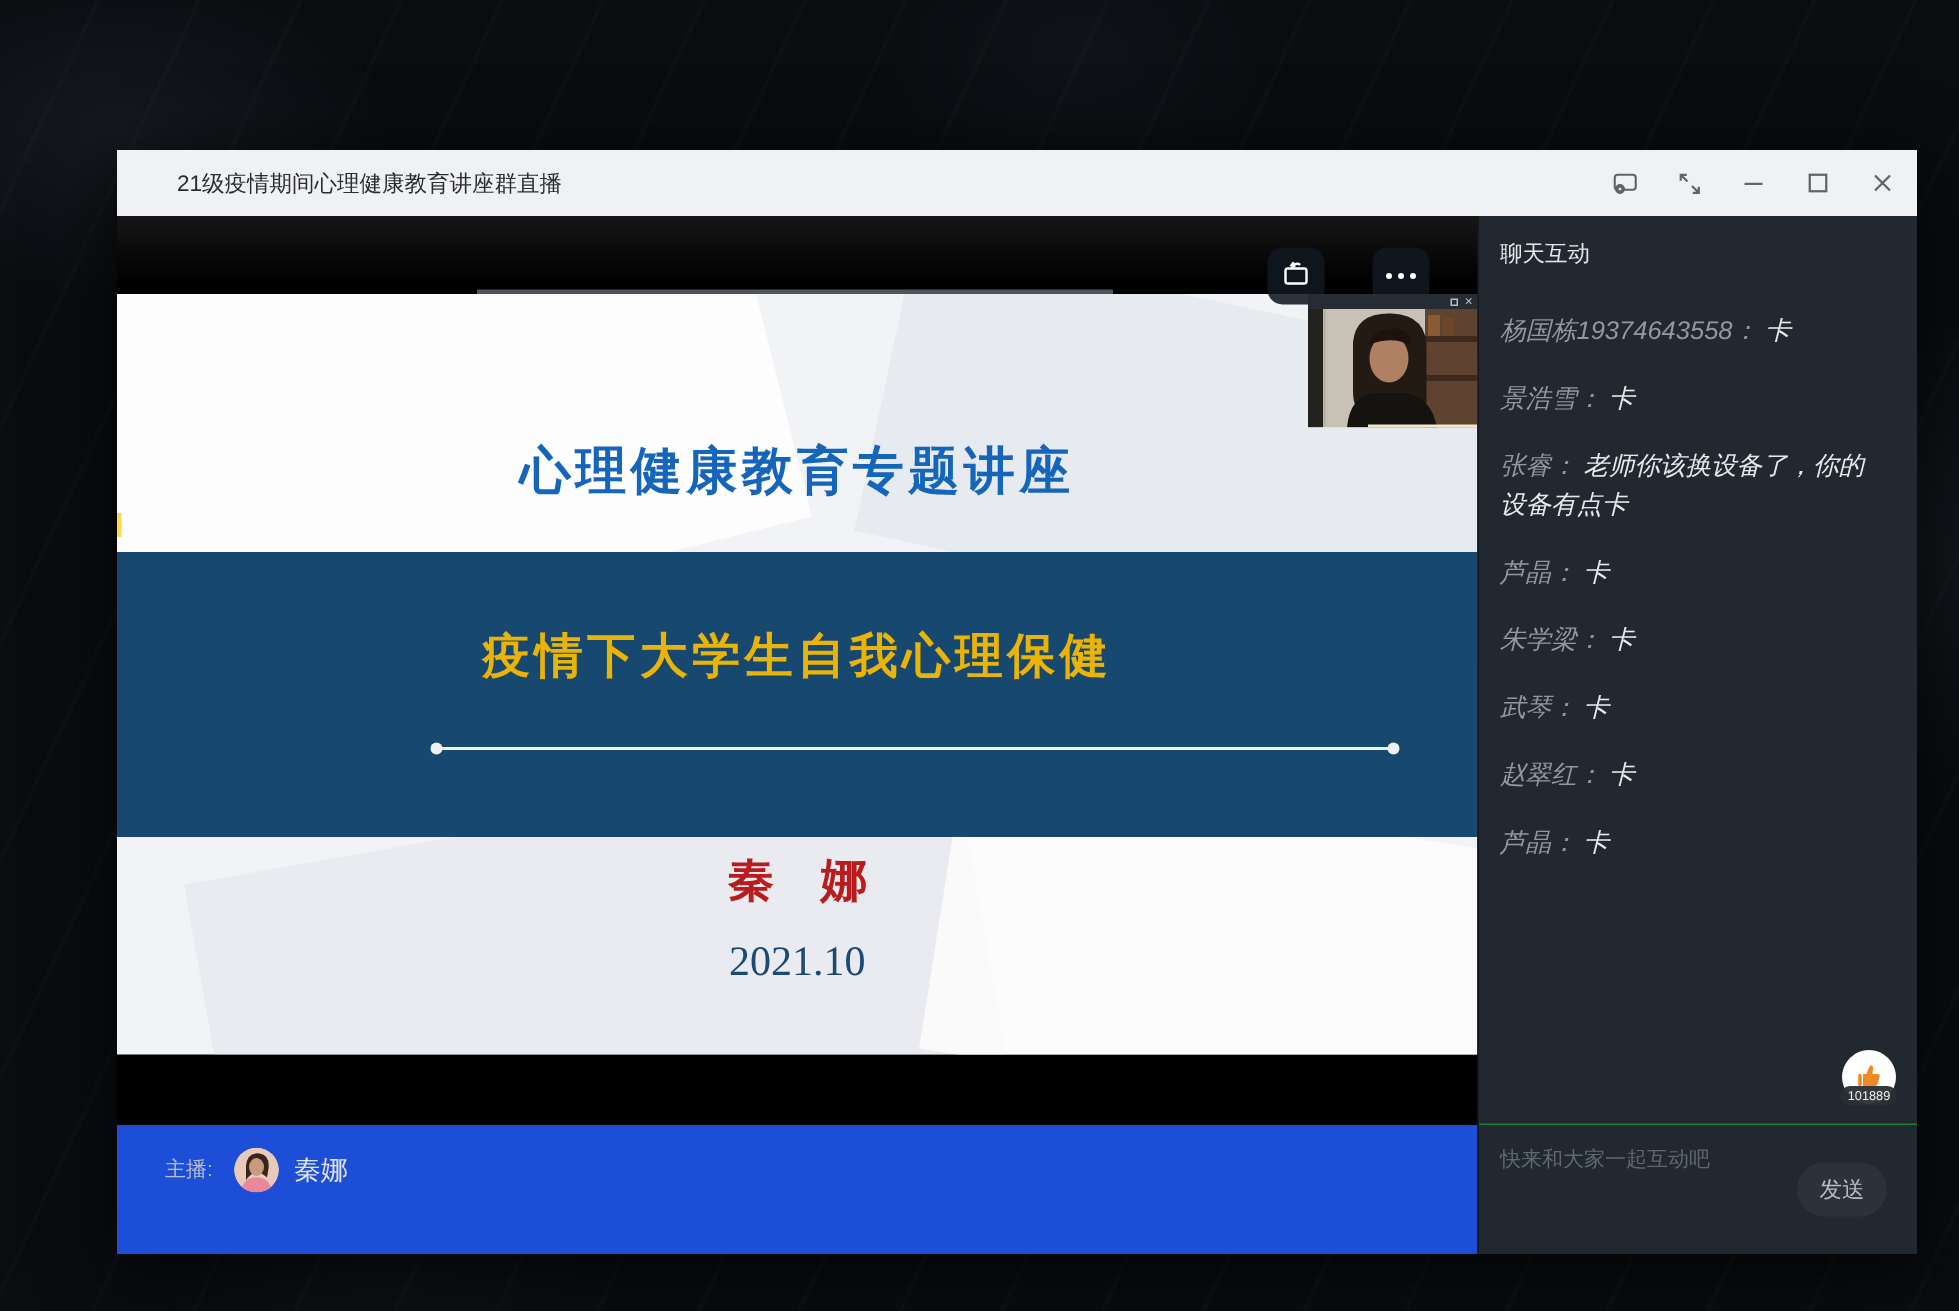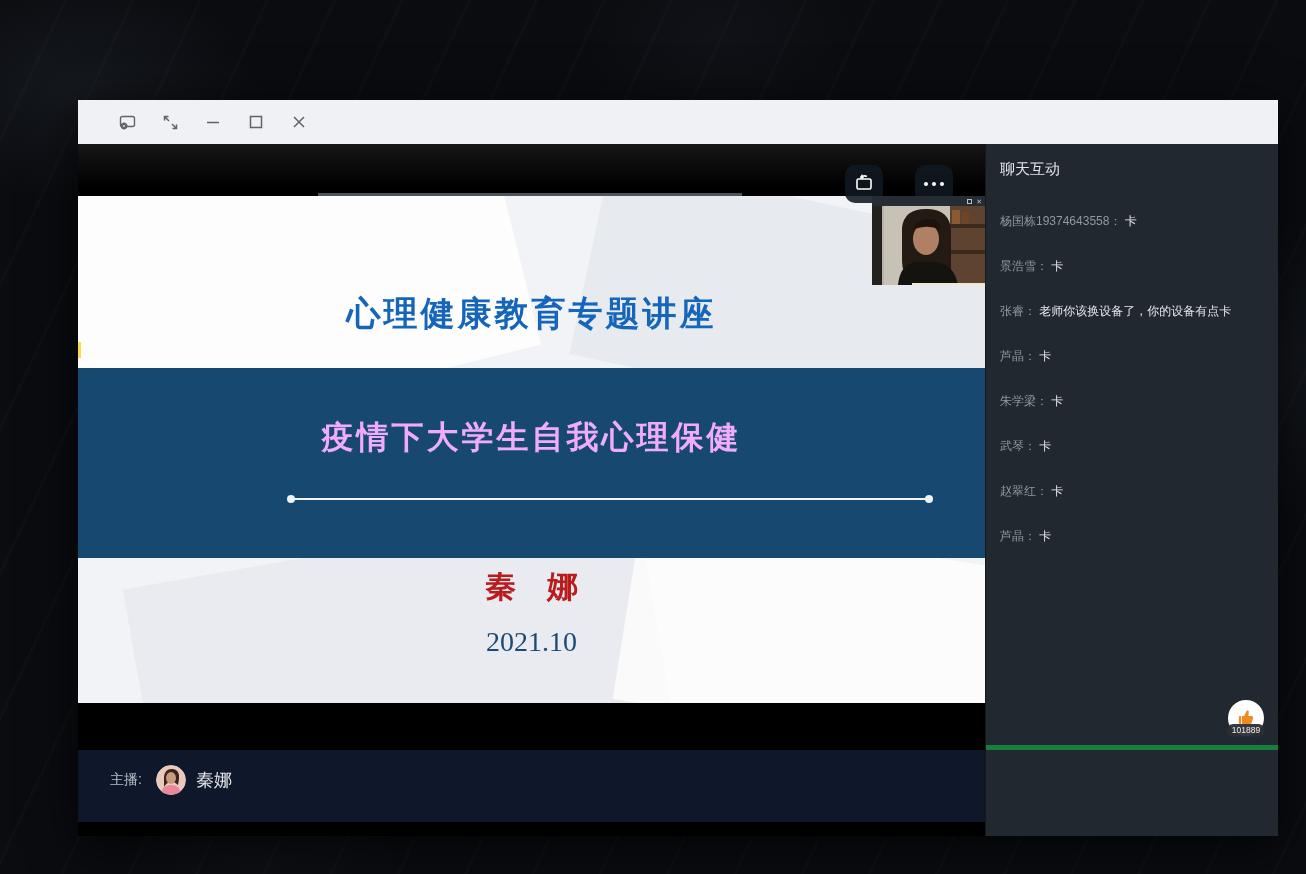--- a/index.html
+++ b/index.html
@@ -60,21 +60,21 @@
   .slide .poly3 { position:absolute; left:60px; bottom:-60px; width:520px; height:220px;
     background:rgba(224,228,234,.5); transform:rotate(-10deg); }
   .slide .poly4 { position:absolute; right:-60px; bottom:-30px; width:420px; height:190px;
     background:rgba(255,255,255,.75); transform:rotate(9deg); }
   .slide-title {
     position:absolute; left:0; top:95px; width:100%; text-align:center;
     font-size:34px; font-weight:bold; color:#1566bb; letter-spacing:3px;
   }
   .band { position:absolute; left:0; top:172px; width:907px; height:190px; background:#17486f; }
   .band-subtitle { position:absolute; left:0; top:48px; width:100%; text-align:center;
-    font-size:32px; font-weight:bold; color:#f0abfc; letter-spacing:3px; }
+    font-size:32px; font-weight:bold; color:#eab308; letter-spacing:3px; }
   .band-line { position:absolute; left:213px; top:130px; width:638px; height:2px; background:#f0f2f4; }
   .band-line::before, .band-line::after {
     content:""; position:absolute; top:-3px; width:8px; height:8px; border-radius:50%; background:#f0f2f4;
   }
   .band-line::before { left:-4px; } .band-line::after { right:-4px; }
   .slide-speaker { position:absolute; left:0; top:370px; width:100%; text-align:center;
     font-family:"Liberation Serif","DejaVu Serif",serif; font-weight:bold;
     font-size:31px; color:#b91c1c; }
   .slide-date { position:absolute; left:0; top:430px; width:100%; text-align:center;
     font-family:Liberation Serif, serif;
@@ -92,35 +92,35 @@
   
   .webcam { position:absolute; left:794px; top:52px; width:113px; height:89px; }
   .webcam-bar { height:10px; background:#262c34; display:flex; align-items:center;
     justify-content:flex-end; gap:4px; padding-right:3px; }
   .wc-ico { color:#b9bdc2; font-size:7px; line-height:7px; display:block; }
   .wc-box { width:5px; height:5px; border:1px solid #b9bdc2; display:block; }
   .webcam-body { height:79px; position:relative; overflow:hidden; }
   .webcam-body svg { display:block; }
 
   
-  .host-bar { height:72px; background:#0f172a; padding:14px 0 0 32px; position:relative; }
+  .host-bar { height:86px; background:#1d4ed8; padding:14px 0 0 32px; position:relative; }
   .host-row { display:flex; align-items:center; height:32px; }
   .host-label { font-size:14px; color:#b9bfc6; margin-right:14px; }
   .host-avatar { width:30px; height:30px; border-radius:50%; overflow:hidden; margin-right:10px;
     flex:0 0 auto; }
   .host-name { font-size:18px; color:#e0e4e7; }
   .title-row { display:flex; align-items:center; height:26px; margin-top:4px; }
   .stream-title { font-size:14px; color:#d4d8dc; }
 
   
-  .chat-area { height:606px; border-bottom:5px solid #15803d; position:relative;
+  .chat-area { height:606px; border-bottom:1px solid #15803d; position:relative;
     padding:16px 14px 11px 14px; overflow:hidden; }
   .chat-header { font-size:15px; color:#e3e6e9; margin-bottom:29px; }
-  .msg { font-size:12px; line-height:26px; margin-bottom:19px; padding-right:12px;
-    word-break:break-all; }
+  .msg { font-size:17px; line-height:26px; margin-bottom:19px; padding-right:12px;
+    word-break:break-all;font-style:italic; }
   .msg .m-label { color:#9198a0; }
   .msg .m-text  { color:#e6e8eb; }
 
   .like-wrap { position:absolute; right:14px; top:556px; width:36px; height:40px; }
   .like-btn { width:36px; height:36px; border-radius:50%; background:#fff; border:none;
     display:flex; align-items:center; justify-content:center; }
   .like-badge { position:absolute; left:50%; transform:translateX(-50%); top:24px;
     background:rgba(42,46,52,.95); color:#ececec; font-size:8.5px; line-height:13px;
     padding:0 5px; border-radius:7px; white-space:nowrap; }
 
@@ -133,20 +133,21 @@
     font-family:inherit; }
 </style>
 </head>
 <body>
 
 <div class="desktop"></div>
 
 <div class="window">
 
   <div class="titlebar">
+    <div class="titlebar-title">21级疫情期间心理健康教育讲座群直播</div>
     <div class="titlebar-controls">
       <button class="tb-btn">
         <span>
           <svg width="19" height="17" viewBox="0 0 19 17" fill="none" stroke="#5f6468" stroke-width="1.4">
             <rect x="2.5" y="2.5" width="14" height="10" rx="2"></rect>
             <circle cx="6" cy="12" r="2.6" fill="#f0f1f4"></circle>
             <circle cx="6" cy="12" r="1.6"></circle>
             <path d="M6 9.6v-1M6 14.4v1M3.6 12h-1M8.4 12h1"></path>
           </svg>
         </span>
@@ -306,16 +307,20 @@
               <svg width="20" height="20" viewBox="0 0 20 20" fill="#f08a24">
                 <path d="M6 9h2.2l2-4.6c.3-.8 1-1.2 1.7-.9.8.3 1 1 .9 1.8L12.3 9h3.4c1 0 1.7.9 1.4 1.9l-1.3 4.6c-.2.9-1 1.5-1.9 1.5H6Z"></path>
                 <rect x="2.8" y="9" width="2.4" height="8" rx="1"></rect>
               </svg>
             </span>
           </button>
           <span class="like-badge">101889</span>
         </div>
       </div>
 
+      <div class="input-area">
+        <input class="chat-input" type="text" placeholder="快来和大家一起互动吧" style="">
+        <button class="send-btn">发送</button>
+      </div>
     </div>
 
   </div>
 </div>
 
 </body></html>

